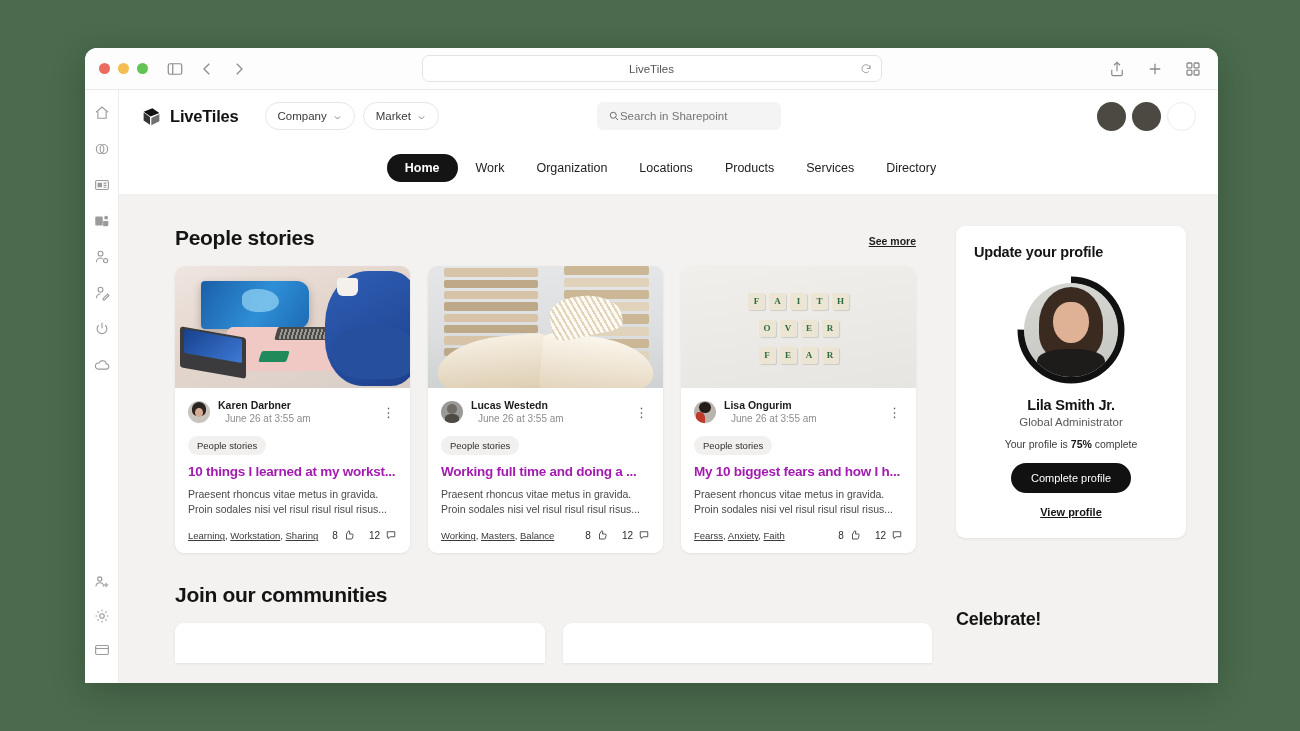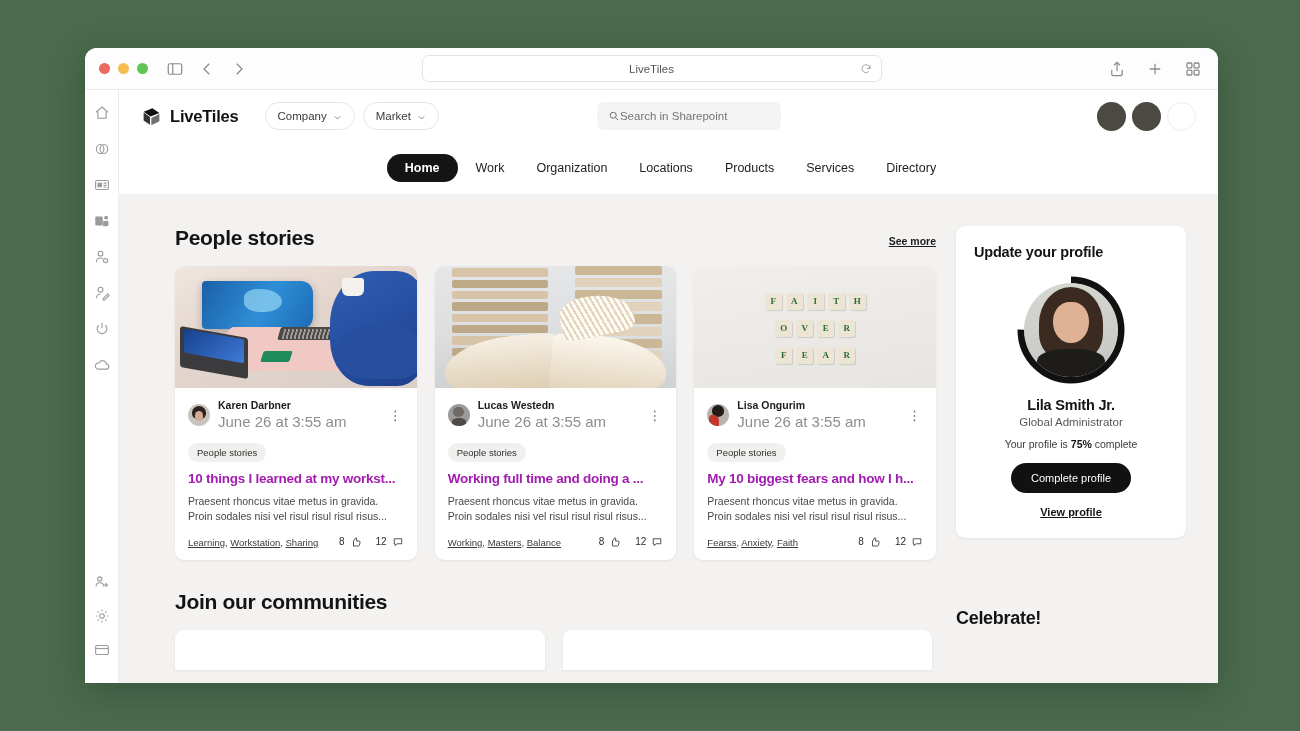--- a/index.html
+++ b/index.html
@@ -142,21 +142,21 @@
     overflow: hidden; box-shadow: 0 1px 3px rgba(0,0,0,.07);
     display: flex; flex-direction: column;
   }
   .card-img { height: 122px; position: relative; overflow: hidden; flex: none; }
   .card-body { padding: 11px 13px 12px; display: flex; flex-direction: column; flex: 1; }
 
   .author { display: flex; align-items: center; gap: 8px; }
   .author-pic { width: 22px; height: 22px; border-radius: 50%; flex: none; overflow: hidden; position: relative; }
   .author-txt { min-width: 0; }
   .author-name { font-size: 10.5px; font-weight: 700; color: #1c1c1c; line-height: 1.25; }
-  .author-date { font-size: 15px; color: #8d8d8d; line-height: 1.3; }
+  .author-date { font-size: 10px; color: #8d8d8d; line-height: 1.3; margin-left: 7px; }
   .kebab { margin-left: auto; color: #5c5c5c; font-size: 13px; line-height: 1; letter-spacing: 0; cursor: pointer; padding: 0 2px; }
 
   .tag-chip {
     display: inline-block; margin-top: 11px; padding: 4px 9px;
     background: #f1f0ee; border-radius: 10px;
     font-size: 9.5px; color: #2e2e2e;
   }
   .card-title {
     margin-top: 9px; font-size: 13.5px; font-weight: 700; color: #a21caf;
     letter-spacing: -.25px; line-height: 1.25;
@@ -197,21 +197,21 @@
     text-decoration: underline; font-weight: 600; cursor: pointer;
   }
 
   
   .lower { display: flex; gap: 24px; margin-top: 30px; }
   .lower-main { flex: 1; min-width: 0; }
   .lower-side { width: 230px; flex: none; }
   .lower .sec-title { font-size: 21px; }
   .peek { display: flex; gap: 18px; margin-top: 16px; }
   .peek-card { flex: 1; height: 40px; background: #fff; border-radius: 9px 9px 0 0; box-shadow: 0 1px 3px rgba(0,0,0,.07); }
-  .celebrate { font-size: 18px; font-weight: 700; color: #141414; letter-spacing: -.3px; margin-top: 18px; }
+  .celebrate { font-size: 18px; font-weight: 700; color: #141414; letter-spacing: -.3px; margin-top: 26px; }
 
   
   .ph { position: absolute; inset: 0; }
   
   .ph-desk { background: linear-gradient(160deg,#efe6e0 0%,#e3d5cc 45%,#d9cfc8 100%); }
   .ph-desk .mon { position: absolute; left: 11%; top: 12%; width: 46%; height: 40%; background: linear-gradient(120deg,#1b5fa8,#2e8fd6 55%,#1d6bb5); border-radius: 4px 12px 12px 4px; box-shadow: 0 3px 8px rgba(0,0,0,.25); }
   .ph-desk .mon:after { content:""; position:absolute; left:38%; top:18%; width:34%; height:46%; background:#8fd0f2; border-radius:40% 60% 50% 45%; opacity:.75; }
   .ph-desk .mat { position: absolute; left: 20%; top: 50%; width: 54%; height: 36%; background: #f0c9c4; transform: skewX(-16deg); border-radius: 5px; }
   .ph-desk .kb { position: absolute; left: 43%; top: 50%; width: 26%; height: 11%; background: #4b4945; transform: skewX(-16deg); border-radius: 2px; }
   .ph-desk .kb:after { content:""; position:absolute; inset:12% 6%; background:repeating-linear-gradient(90deg,#9c9a96 0 2px,#4b4945 2px 4px); }
@@ -469,21 +469,21 @@
         <div class="navitem">Organization</div>
         <div class="navitem">Locations</div>
         <div class="navitem">Products</div>
         <div class="navitem">Services</div>
         <div class="navitem">Directory</div>
       </div>
 
       <div class="content">
         <div style="flex:1; min-width:0;">
 
-          <div style="display:flex; gap:20px;">
+          <div style="display:flex; gap:40px;">
             <div class="col-main">
               <div class="sec-head">
                 <div class="sec-title">People stories</div>
                 <div class="see-more">See more</div>
               </div>
 
               <div class="cards">
 
                 <div class="card">
                   <div class="card-img">

